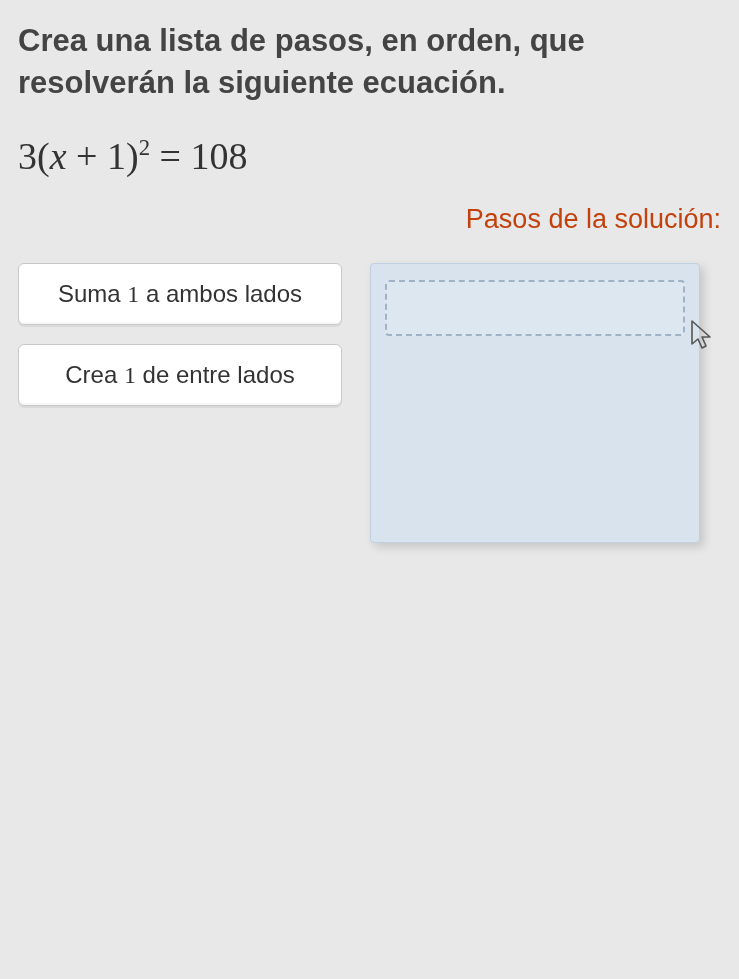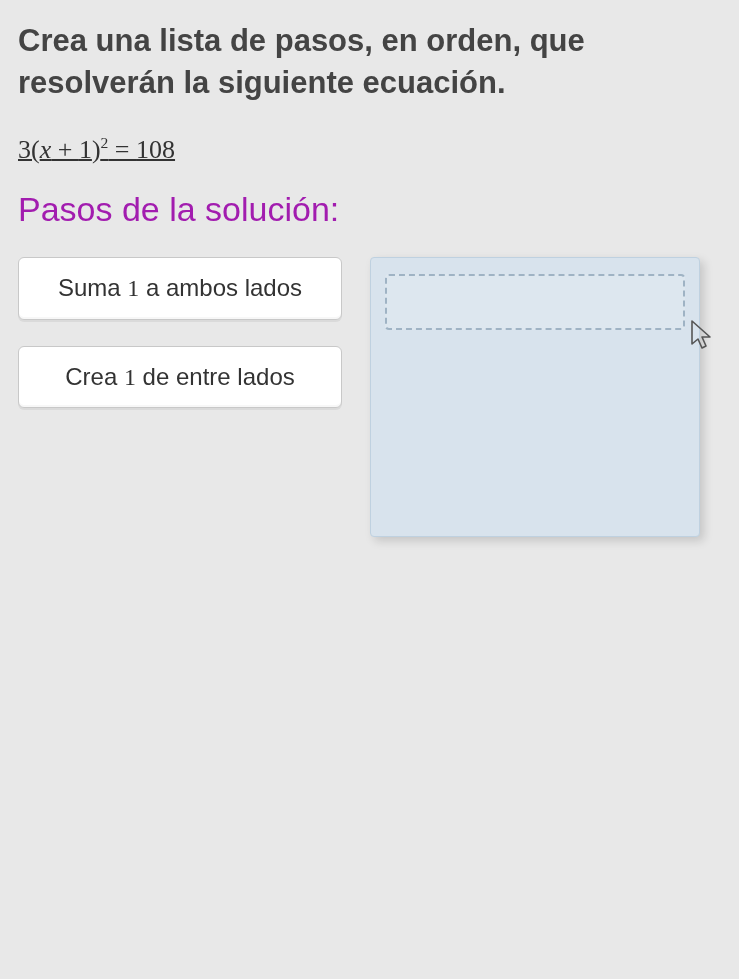--- a/index.html
+++ b/index.html
@@ -19,46 +19,46 @@
     }
     .instruction {
       font-size: 31px;
       font-weight: 700;
       color: #444;
       line-height: 1.35;
       margin-bottom: 30px;
     }
     .equation {
       font-family: "Times New Roman", Times, serif;
-      font-size: 26px;
+      font-size: 38px;
       color: #333;
       margin-bottom: 26px;
-      text-decoration: underline;
     }
     .equation .var {
       font-style: italic;
     }
     .equation sup {
       font-size: 0.6em;
       vertical-align: super;
     }
     .steps-label {
-      font-size: 34px;
-      color: #a21caf;
+      font-size: 27px;
+      color: #c2410c;
       margin-bottom: 28px;
+      text-align: right;
     }
     .content-row {
       display: flex;
       align-items: flex-start;
       gap: 28px;
     }
     .options-col {
       display: flex;
       flex-direction: column;
-      gap: 26px;
+      gap: 19px;
       width: 324px;
     }
     .option-card {
       background: #fff;
       border: 1px solid #c8c8c8;
       border-radius: 6px;
       padding: 14px 10px;
       text-align: center;
       font-size: 24px;
       color: #333;

